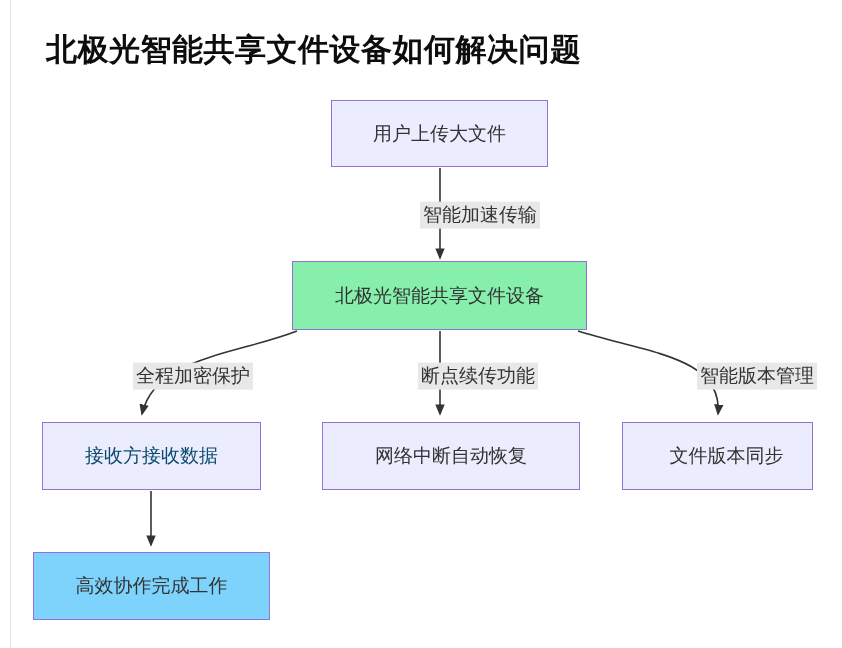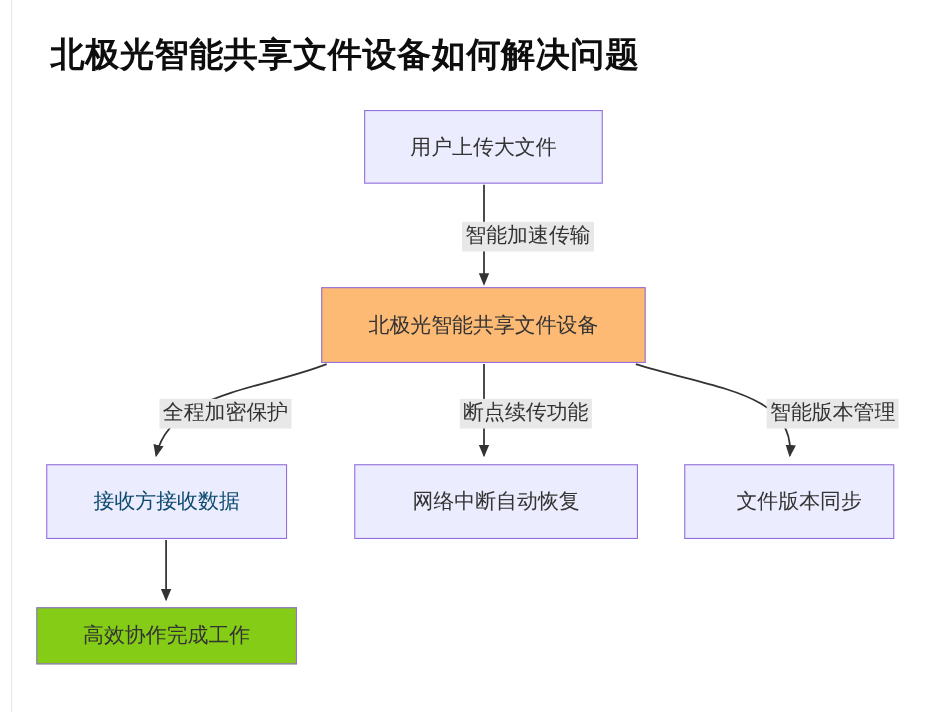--- a/index.html
+++ b/index.html
@@ -92,35 +92,35 @@
         <path class="edge" d="M 440 331 L 440 414" stroke="#333333" marker-end="url(#arrowhead)"></path>
         <path class="edge" d="M 578 331 C 648 353 723 357 718 414" stroke="#333333" marker-end="url(#arrowhead)"></path>
         <path class="edge" d="M 151 491 L 151 545" stroke="#333333" marker-end="url(#arrowhead)"></path>
       </g>
   </svg>
 
   <div id="node-layer">
       <div class="node" style="left: 331px; top: 100px; width: 217px; height: 67px; background: rgb(236, 236, 255); border-color: rgb(147, 112, 219);">
         <span style="color: rgb(51, 51, 51);">用户上传大文件</span>
       </div>
-      <div class="node" style="left: 292px; top: 261px; width: 295px; height: 69px; background: #fdba74; border-color: rgb(147, 112, 219);">
+      <div class="node" style="left: 292px; top: 261px; width: 295px; height: 69px; background: #86efac; border-color: rgb(147, 112, 219);">
         <span style="color: rgb(51, 51, 51);">北极光智能共享文件设备</span>
       </div>
       <div class="node" style="left: 42px; top: 422px; width: 219px; height: 68px; background: rgb(236, 236, 255); border-color: rgb(147, 112, 219);">
         <span style="color: #0c4a6e;">接收方接收数据</span>
       </div>
       <div class="node" style="left: 322px; top: 422px; width: 258px; height: 68px; background: rgb(236, 236, 255); border-color: rgb(147, 112, 219);">
         <span style="color: rgb(51, 51, 51);">网络中断自动恢复</span>
       </div>
       <div class="node" style="left: 622px; top: 422px; width: 191px; height: 68px; background: rgb(236, 236, 255); border-color: rgb(147, 112, 219); padding-left: 18px;">
         <span style="color: rgb(51, 51, 51);">文件版本同步</span>
       </div>
-      <div class="node" style="left: 33px; top: 552px; width: 237px; height: 52px; background: #84cc16; border-color: rgb(147, 112, 219);">
+      <div class="node" style="left: 33px; top: 552px; width: 237px; height: 68px; background: #7dd3fc; border-color: rgb(147, 112, 219);">
         <span style="color: rgb(51, 51, 51);">高效协作完成工作</span>
       </div>
     </div>
   <div id="edge-label-layer">
       <div class="edge-label" style="left: 443px; top: 215px; background: rgb(232, 232, 232); color: rgb(51, 51, 51);">智能加速传输</div>
-      <div class="edge-label" style="left: 168px; top: 376px; background: rgb(232, 232, 232); color: rgb(51, 51, 51);">全程加密保护</div>
+      <div class="edge-label" style="left: 156px; top: 376px; background: rgb(232, 232, 232); color: rgb(51, 51, 51);">全程加密保护</div>
       <div class="edge-label" style="left: 441px; top: 376px; background: rgb(232, 232, 232); color: rgb(51, 51, 51);">断点续传功能</div>
       <div class="edge-label" style="left: 720px; top: 376px; background: rgb(232, 232, 232); color: rgb(51, 51, 51);">智能版本管理</div>
     </div>
 </div>
 
 </body></html>

